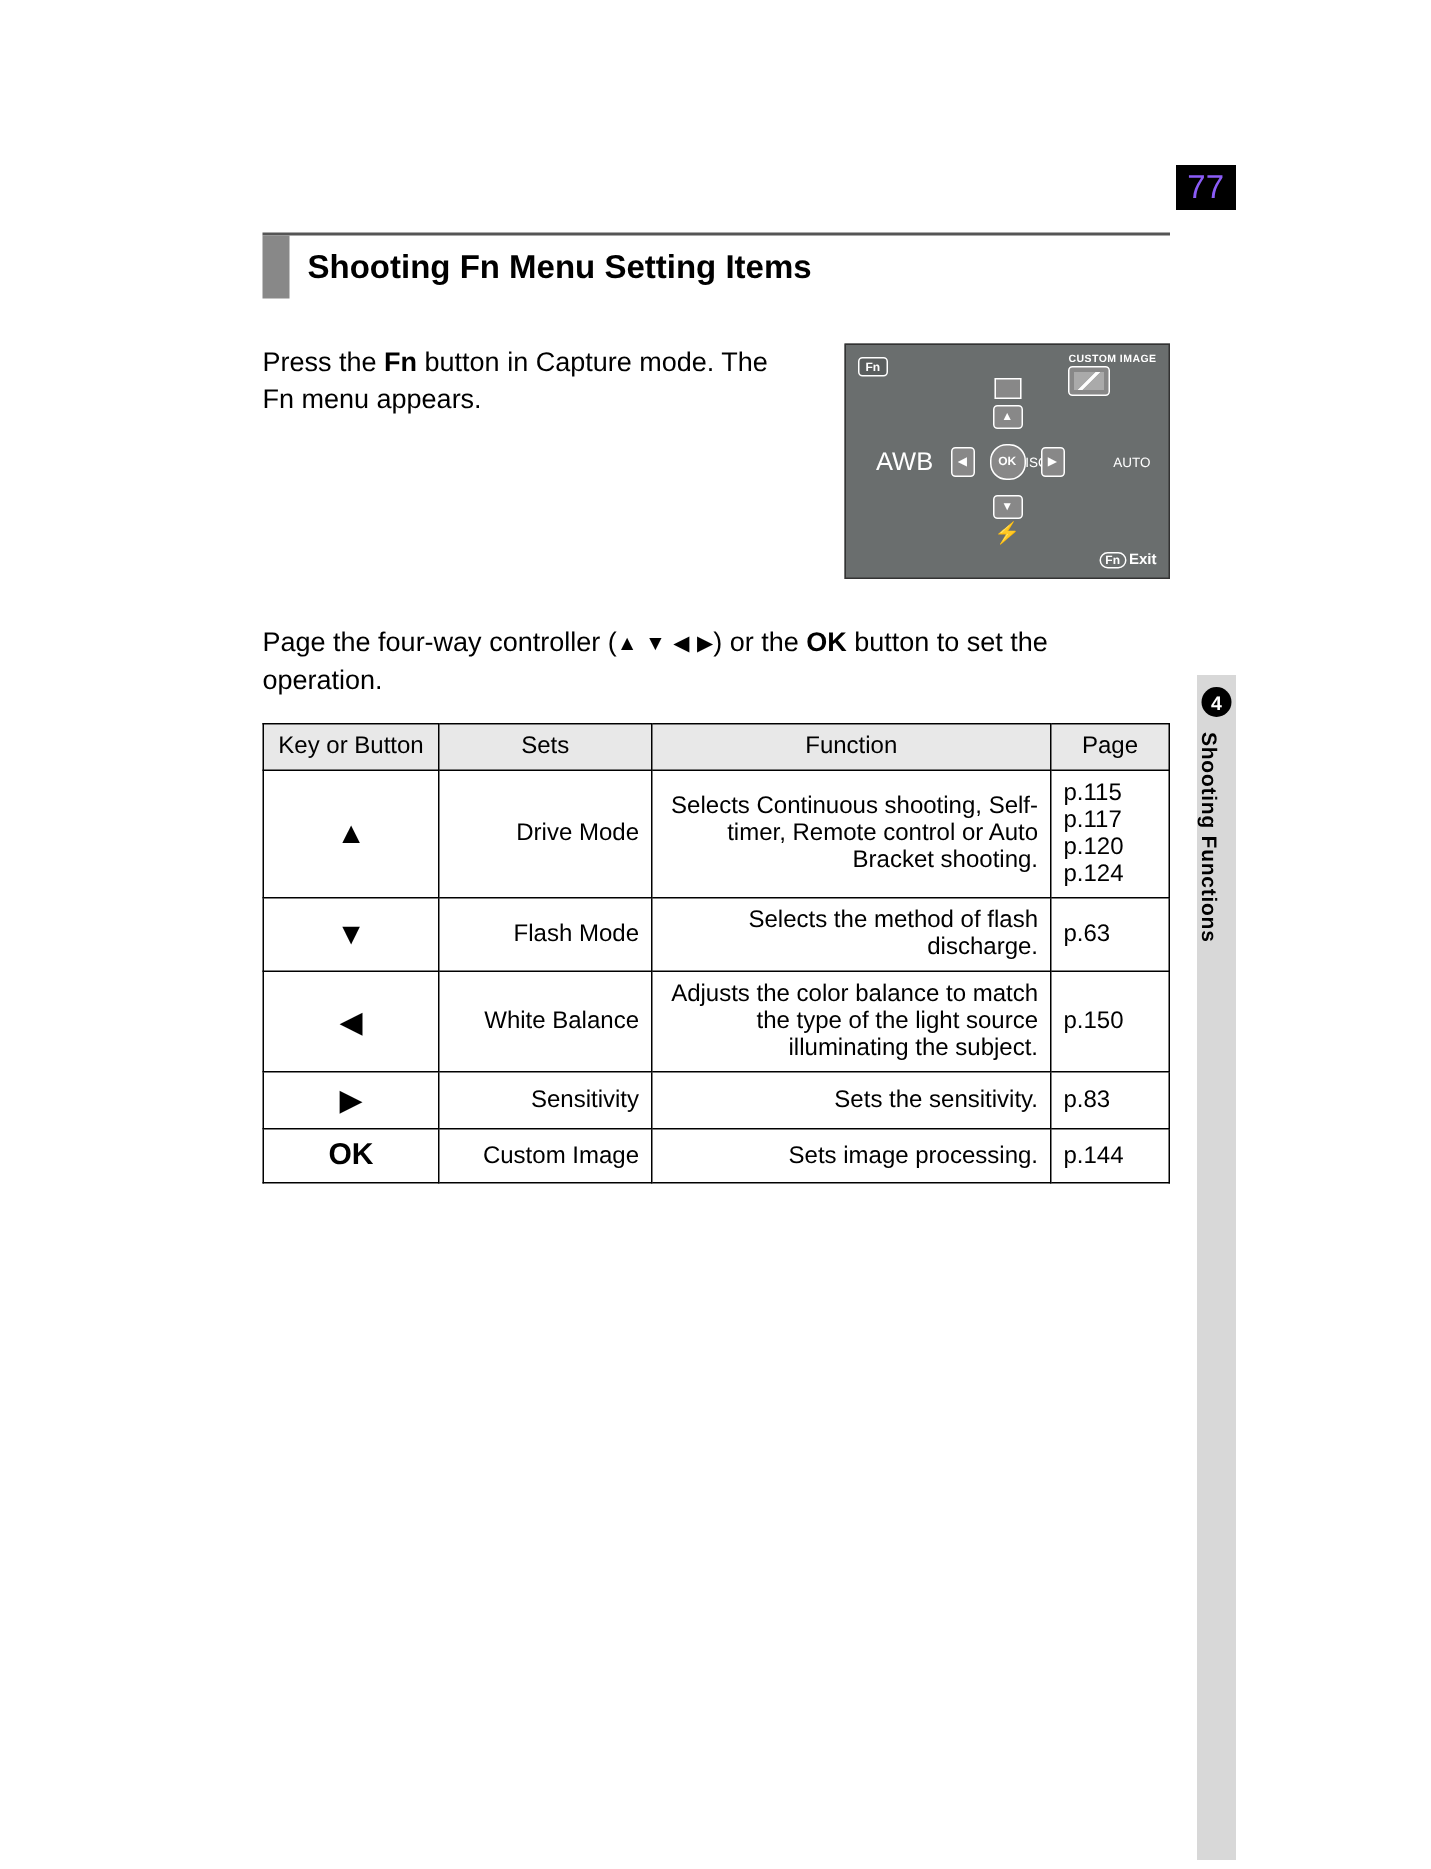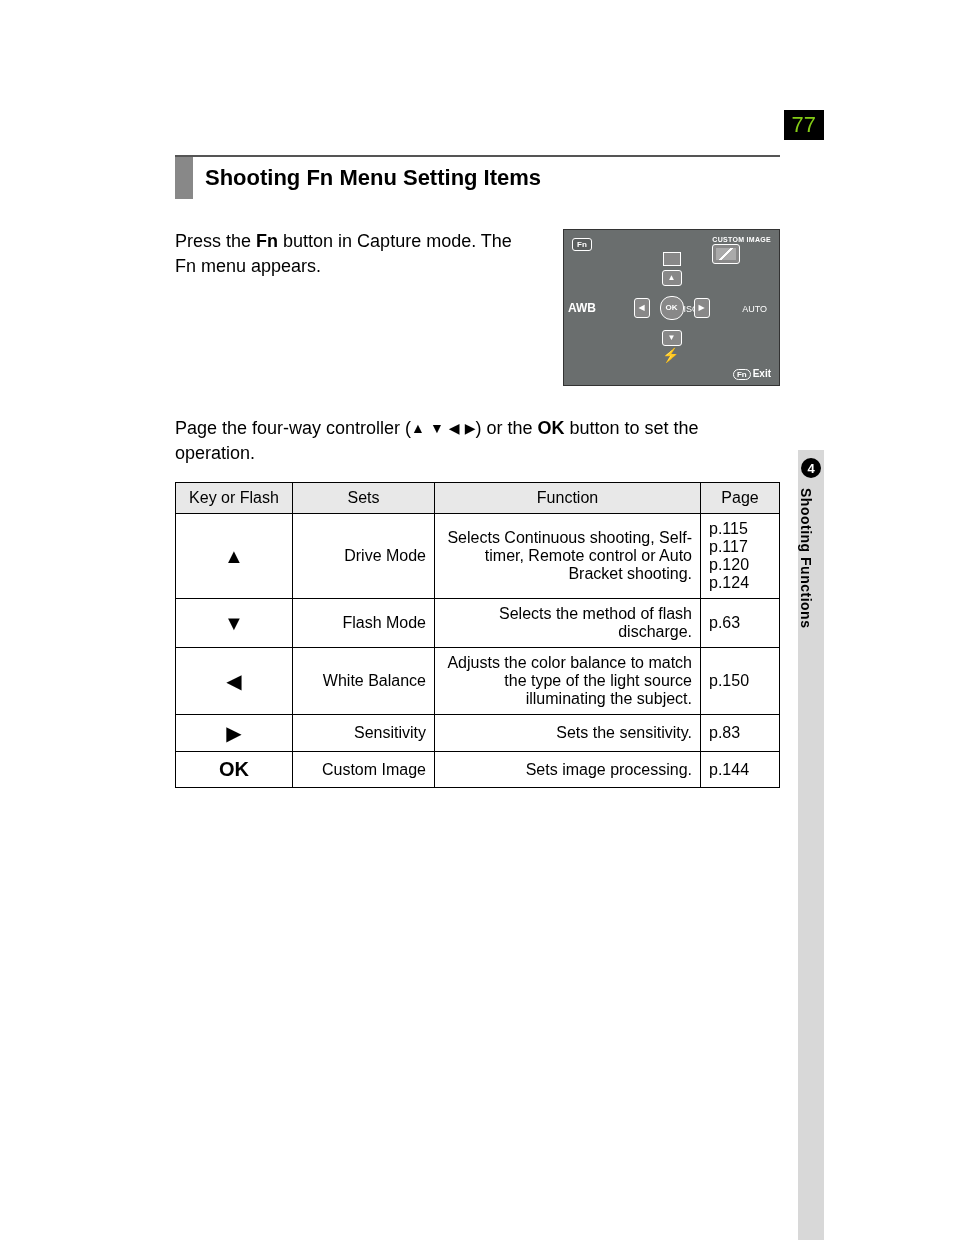--- a/index.html
+++ b/index.html
@@ -10,21 +10,21 @@
     width: 954px;
     height: 1246px;
     position: relative;
     color: #000;
   }
   .page-number {
     position: absolute;
     top: 110px;
     right: 130px;
     background: #000;
-    color: #84cc16;
+    color: #8b5cf6;
     font-size: 22px;
     padding: 2px 8px;
   }
   .side-tab {
     position: absolute;
     right: 130px;
     top: 450px;
     width: 26px;
     height: 790px;
     background: #d8d8d8;
@@ -169,24 +169,24 @@
   .lcd .top-box {
     position: absolute;
     left: 50%; top: 22px;
     transform: translateX(-50%);
     width: 16px; height: 12px;
     border: 1.5px solid #fff;
     background: #888;
   }
   .lcd .awb {
     position: absolute;
-    left: 4px; top: 50%;
+    left: 20px; top: 50%;
     transform: translateY(-50%);
-    font-size: 12px;
-    font-weight: bold;
+    font-size: 17px;
+    font-weight: normal;
   }
   .lcd .iso {
     position: absolute;
     right: 12px; top: 50%;
     transform: translateY(-50%);
     font-size: 11px;
     font-weight: bold;
   }
   .lcd .iso span { font-size: 9px; font-weight: normal; margin-left: 40px; }
   .lcd .flash-icon {
@@ -282,21 +282,21 @@
     </div>
   </div>
 
   <div class="second-para">
     <span>Page the four-way controller (</span><span class="tri">▲</span> <span class="tri">▼</span> <span class="tri">◀</span> <span class="tri">▶</span><span>) or the </span><span class="bold">OK</span><span> button to set the operation.</span>
   </div>
 
   <table class="settings">
     <thead>
       <tr>
-        <th style="width:100px">Key or Flash</th>
+        <th style="width:100px">Key or Button</th>
         <th style="width:125px">Sets</th>
         <th>Function</th>
         <th style="width:62px">Page</th>
       </tr>
     </thead>
     <tbody>
       <tr>
         <td class="key-cell">▲</td>
         <td>Drive Mode</td>
         <td>Selects Continuous shooting, Self-timer, Remote control or Auto Bracket shooting.</td>

